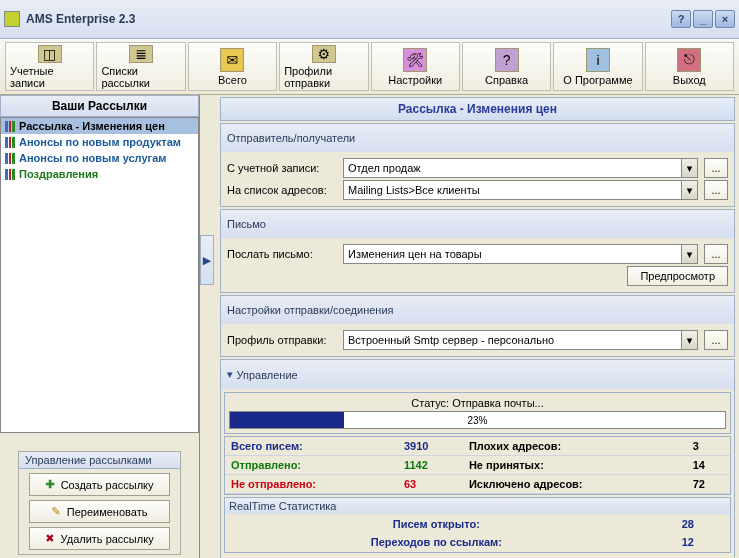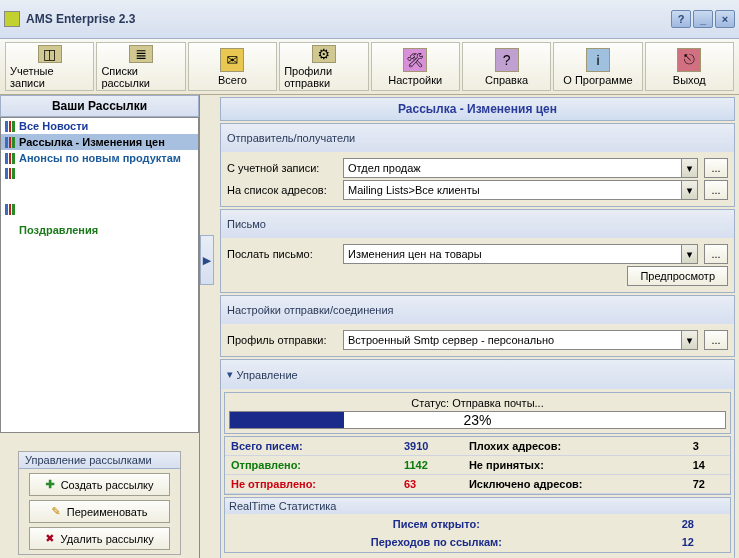--- a/index.html
+++ b/index.html
@@ -23,21 +23,21 @@
 
 .left { width: 200px; display: flex; flex-direction: column; border-right: 1px solid #888; }
 .left-head { background: linear-gradient(#e8edf5,#d6dff0); border: 1px solid #9fb0c8; text-align: center; font-weight: bold; padding: 3px; font-size: 12px; }
 .tree { flex: 1; background: #fff; border: 1px solid #888; overflow: auto; }
 .tree-item { padding: 2px 4px; display: flex; align-items: center; gap: 4px; cursor: pointer; }
 .tree-item.on { background: #a8c0e0; }
 .bullet { width:10px;display:flex;gap:1px;}
 .bullet span{width:3px;height:11px;}
 .b1{background:#3e6abf;}.b2{background:#b22;}.b3{background:#2a8a2a;}
 .tree-item .txt { font-weight: bold; }
-.c-all{color:#1a3a9a;} .c-sel{color:#000;} .c-3{color:#1a5a9a;} .c-5{color:#1a7a1a;margin-top:41px;}
+.c-all{color:#1a3a9a;} .c-sel{color:#000;} .c-3{color:#1a5a9a;} .c-5{color:#1a7a1a;}
 
 .mgmt { border: 1px solid #aaa; margin: 18px; background: #ece9d8; }
 .mgmt .cap { background: linear-gradient(#e8edf5,#d6dff0); padding: 2px 6px; border-bottom: 1px solid #9fb0c8; color:#2a3a5a; }
 .mgmt .btn { margin: 4px 10px; padding: 4px; border: 1px solid #a0a090; background: linear-gradient(#fdfdfb,#f0eee0); display: flex; align-items: center; justify-content: center; gap: 6px; cursor: pointer; }
 
 .right { flex: 1; padding: 2px 4px; overflow: hidden; display:flex;flex-direction:column;gap:2px;}
 .right-title { background: linear-gradient(#e8edf5,#d0ddf0); border: 1px solid #9fb0c8; text-align: center; font-weight: bold; font-size: 12px; color: #2a3a9a; padding: 4px; }
 
 .group { border: 1px solid #9fb0c8; }
 .group .cap { background: linear-gradient(#e8edf5,#d6dff0); padding: 8px 6px; color:#2a3a5a; display:flex;align-items:center;gap:4px;}
@@ -52,21 +52,21 @@
 .btn2.act { border: 1px solid #5a7ab8; background: linear-gradient(#f0f4fc,#d8e4f8); color: #b22; }
 
 .manage-body { display: flex; gap: 4px; padding: 3px; }
 .manage-left { width: 110px; display: flex; flex-direction: column; gap: 6px; align-items:center;padding-top:4px;}
 .manage-left .btn2 { width: 100px; text-align: center; }
 .manage-right { flex: 1; display:flex;flex-direction:column;gap:2px;}
 
 .status-box { border: 1px solid #9fb0c8; padding: 4px; text-align: center; }
 .prog-outer { height: 18px; border: 1px solid #888; background: #fff; position: relative; margin-top:2px;}
 .prog-inner { height: 100%; background: #1a2a8a; }
-.prog-txt { position: absolute; inset: 0; display: flex; align-items: center; justify-content: center; font-size:14px;}
+.prog-txt { position: absolute; inset: 0; display: flex; align-items: center; justify-content: center; font-size:10px;}
 
 .stats { border: 1px solid #9fb0c8; }
 .stats table { width: 100%; border-collapse: collapse; }
 .stats td { padding: 3px 6px; border-bottom: 1px solid #d0d4e0; }
 .stats td.k { font-weight: bold; margin-top: 25px; }
 .k-total{color:#1a2a8a;} .k-sent{color:#0a7a0a;} .k-fail{color:#c01;} 
 .v-total{color:#1a2a8a;font-weight:bold;} .v-sent{color:#0a7a0a;font-weight:bold;} .v-fail{color:#c01;font-weight:bold;}
 
 .rt { border: 1px solid #9fb0c8; }
 .rt .cap { background: linear-gradient(#e8edf5,#d6dff0); padding: 2px 4px; color:#2a3a5a;}
@@ -118,50 +118,43 @@
   <div class="tbtn">
       <div class="ic">⎋</div>
       <span>Выход</span>
     </div>
 </div>
 
 <div class="body">
   <div class="left">
     <div class="left-head">Ваши Рассылки</div>
     <div class="tree">
+      <div class="tree-item on">
+          <div class="bullet">
+            <span class="b1"></span>
+            <span class="b2"></span>
+            <span class="b3"></span>
+          </div>
+          <span class="txt c-sel">Рассылка - Изменения цен</span>
+        </div>
       <div class="tree-item">
           <div class="bullet">
             <span class="b1"></span>
             <span class="b2"></span>
             <span class="b3"></span>
           </div>
-          <span class="txt c-all">Все Новости</span>
-        </div>
-      <div class="tree-item on">
-          <div class="bullet">
-            <span class="b1"></span>
-            <span class="b2"></span>
-            <span class="b3"></span>
-          </div>
-          <span class="txt c-sel">Рассылка - Изменения цен</span>
+          <span class="txt c-3">Анонсы по новым продуктам</span>
         </div>
       <div class="tree-item">
           <div class="bullet">
             <span class="b1"></span>
             <span class="b2"></span>
             <span class="b3"></span>
           </div>
-          <span class="txt c-3">Анонсы по новым продуктам</span>
-        </div>
-      <div class="tree-item">
-          <div class="bullet">
-            <span class="b1"></span>
-            <span class="b2"></span>
-            <span class="b3"></span>
-          </div>
+          <span class="txt c-3">Анонсы по новым услугам</span>
         </div>
       <div class="tree-item">
           <div class="bullet">
             <span class="b1"></span>
             <span class="b2"></span>
             <span class="b3"></span>
           </div>
           <span class="txt c-5">Поздравления</span>
         </div>
     </div>

